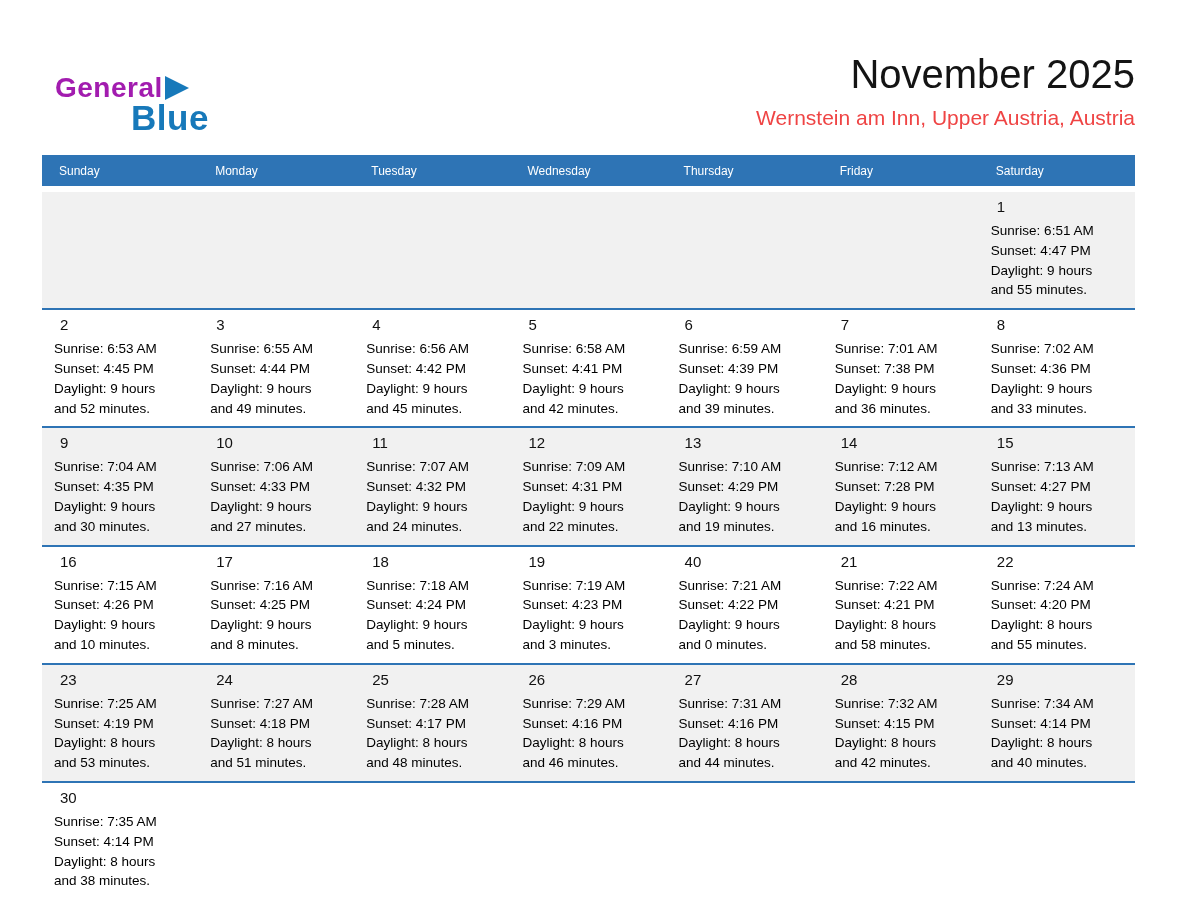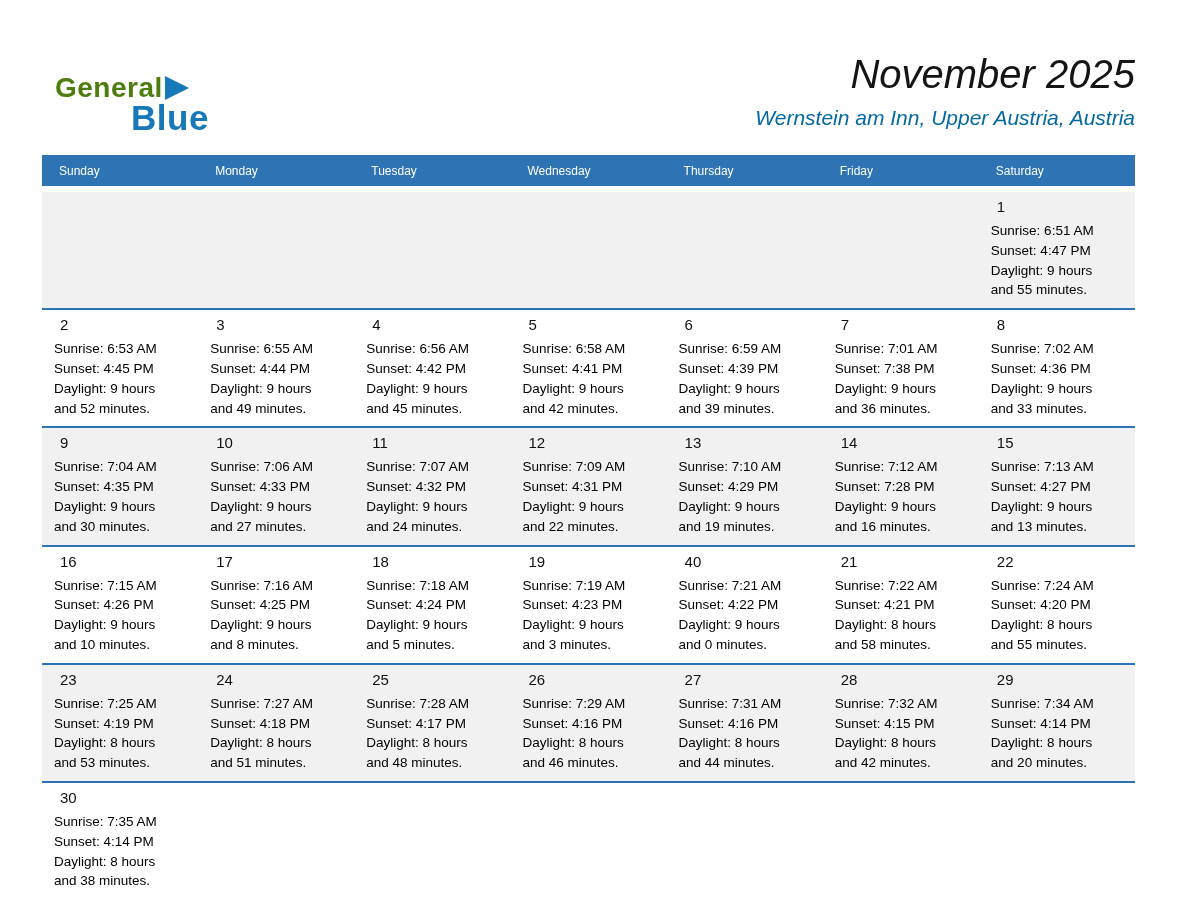--- a/index.html
+++ b/index.html
@@ -16,36 +16,36 @@
   .top {
     height: 155px;
     padding: 52px 53px 0 55px;
     display: flex;
     justify-content: space-between;
     align-items: flex-start;
   }
   .logo { line-height: 1; padding-top: 22px; }
   .logo-line1 { display: flex; align-items: center; }
   .logo-general {
-    font-size: 28px; font-weight: 700; color: #4d7c0f;
+    font-size: 28px; font-weight: 700; color: #a21caf;
     letter-spacing: 0.5px;
   }
   .logo-tri {
     width: 0; height: 0; display: inline-block; margin-left: 2px;
     border-left: 24px solid var(--logo-blue, #1779BA);
     border-top: 12px solid transparent;
     border-bottom: 12px solid transparent;
   }
   .logo-blue {
     font-size: 35px; font-weight: 700; color: var(--logo-blue, #1779BA);
     margin-left: 76px; margin-top: -2px; letter-spacing: 0.5px;
   }
-  .titles { text-align: right; font-style: italic; }
+  .titles { text-align: right; }
   .page-title { font-size: 40px; font-weight: 400; color: #141414; line-height: 1.1; }
-  .page-subtitle { font-size: 21px; font-weight: 400; color: #0369a1; margin-top: 10px; }
+  .page-subtitle { font-size: 21px; font-weight: 400; color: #ef4444; margin-top: 10px; }
 
   
   .calendar { margin: 0 53px 0 42px; width: 1093px; }
   .weekday-row {
     display: grid; grid-template-columns: repeat(7, 1fr);
     background: var(--header-bg, #2E74B5);
     height: 31px; align-items: center;
   }
   .weekday-cell { color: #fff; font-size: 12px; padding-left: 17px; }
 
@@ -300,21 +300,21 @@
             <div class="day-line">Sunrise: 7:32 AM</div>
             <div class="day-line">Sunset: 4:15 PM</div>
             <div class="day-line">Daylight: 8 hours</div>
             <div class="day-line">and 42 minutes.</div>
           </div>
           <div class="day-cell">
             <div class="day-number">29</div>
             <div class="day-line">Sunrise: 7:34 AM</div>
             <div class="day-line">Sunset: 4:14 PM</div>
             <div class="day-line">Daylight: 8 hours</div>
-            <div class="day-line">and 20 minutes.</div>
+            <div class="day-line">and 40 minutes.</div>
           </div>
         </div>
         <div class="week-row">
           <div class="day-cell">
             <div class="day-number">30</div>
             <div class="day-line">Sunrise: 7:35 AM</div>
             <div class="day-line">Sunset: 4:14 PM</div>
             <div class="day-line">Daylight: 8 hours</div>
             <div class="day-line">and 38 minutes.</div>
           </div>

